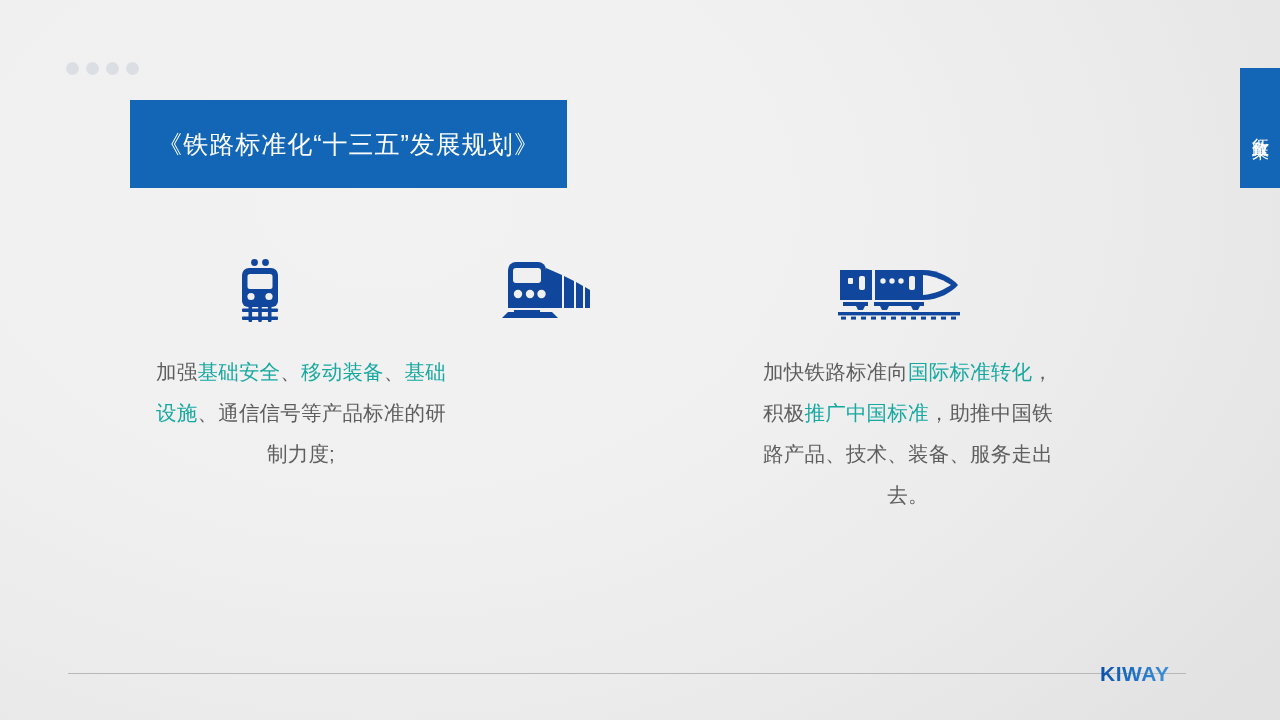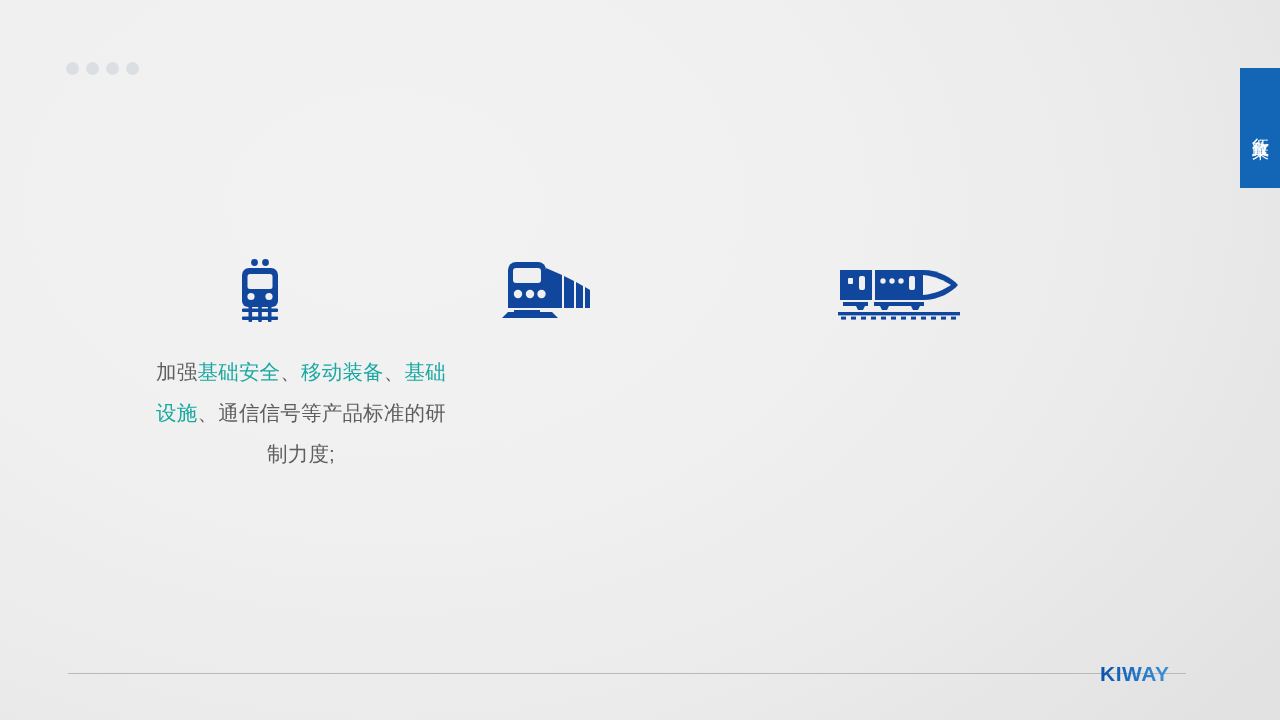--- a/index.html
+++ b/index.html
@@ -150,20 +150,23 @@
 
 <div id="slide">
 
   <div class="dots">
     <span></span>
     <span></span>
     <span></span>
     <span></span>
   </div>
 
+  <div class="title-plate">
+    <div class="title-text">《铁路标准化“十三五”发展规划》</div>
+  </div>
 
   <div class="side-tab">
     <div class="vtext">行业政策</div>
   </div>
 
   <div class="columns">
 
     <div class="col col-1">
       <div class="icon-wrap">
         <svg width="66" height="66" viewBox="0 0 66 66" aria-hidden="true">
@@ -234,20 +237,23 @@
               <rect x="63" y="52.6" width="5" height="3"></rect>
               <rect x="73" y="52.6" width="5" height="3"></rect>
               <rect x="83" y="52.6" width="5" height="3"></rect>
               <rect x="93" y="52.6" width="5" height="3"></rect>
               <rect x="103" y="52.6" width="5" height="3"></rect>
               <rect x="113" y="52.6" width="5" height="3"></rect>
             </g>
           </g>
         </svg>
       </div>
+      <div class="col-body">
+        <span>加快铁路标准向</span><span class="hl">国际标准转化</span><span>，积极</span><span class="hl">推广中国标准</span><span>，助推中国铁路产品、技术、装备、服务走出去。</span>
+      </div>
     </div>
 
   </div>
 
   <div class="footer-rule"></div>
   <div class="brand">KIWAY</div>
 
 </div>
 
 </body></html>

